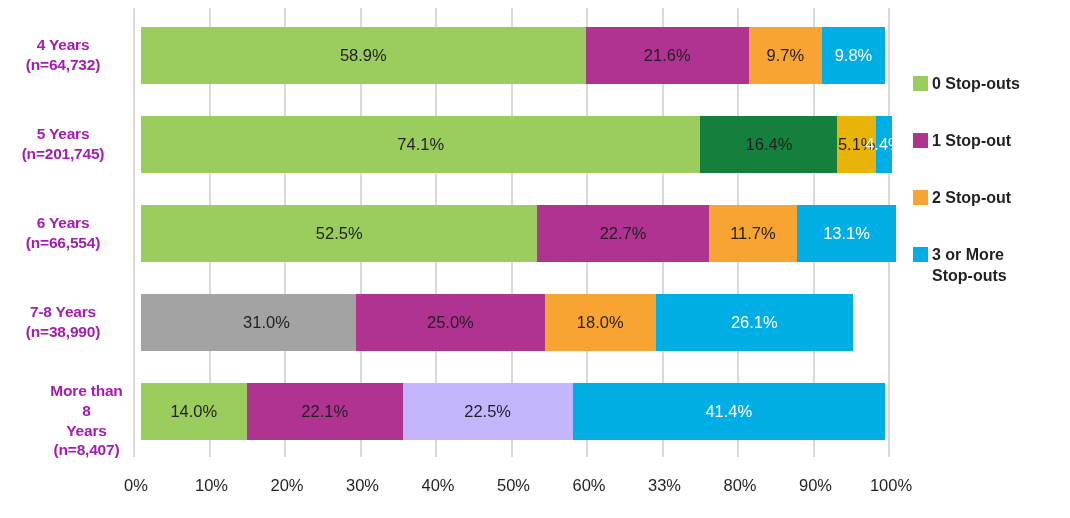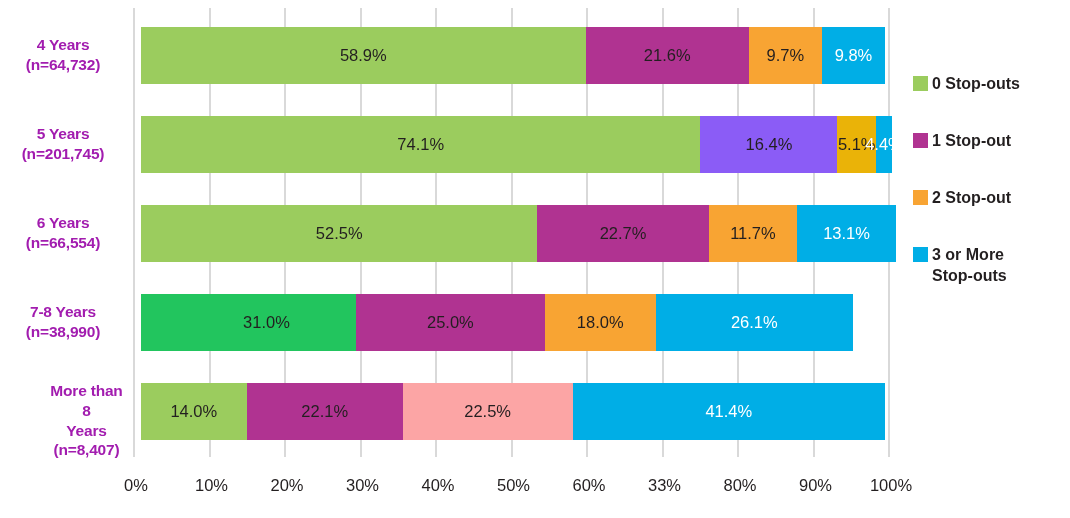--- a/index.html
+++ b/index.html
@@ -211,21 +211,21 @@
             <span class="seg-label">9.7%</span>
           </div>
           <div class="seg" style="width: 63px; background: rgb(0, 174, 230);">
             <span class="seg-label light">9.8%</span>
           </div>
         </div>
         <div class="bar-row" style="top: 108px;">
           <div class="seg" style="width: 559.455px; background: rgb(155, 204, 94);">
             <span class="seg-label">74.1%</span>
           </div>
-          <div class="seg" style="width: 137px; background: #8b5cf6;">
+          <div class="seg" style="width: 137px; background: #15803d;">
             <span class="seg-label">16.4%</span>
           </div>
           <div class="seg" style="width: 38.505px; background: #eab308; justify-content: center;">
             <span class="seg-label">5.1%</span>
           </div>
           <div class="seg" style="width: 16px; background: rgb(0, 174, 230);">
             <span class="seg-label light">4.4%</span>
           </div>
         </div>
         <div class="bar-row" style="top: 197px;">
@@ -236,41 +236,41 @@
             <span class="seg-label">22.7%</span>
           </div>
           <div class="seg" style="width: 88.335px; background: rgb(248, 164, 51);">
             <span class="seg-label">11.7%</span>
           </div>
           <div class="seg" style="width: 98.905px; background: rgb(0, 174, 230);">
             <span class="seg-label light">13.1%</span>
           </div>
         </div>
         <div class="bar-row" style="top: 286px;">
-          <div class="seg" style="width: 215px; background: #22c55e; padding-left: 36px;">
+          <div class="seg" style="width: 215px; background: #a3a3a3; padding-left: 36px;">
             <span class="seg-label">31.0%</span>
           </div>
           <div class="seg" style="width: 188.75px; background: rgb(176, 51, 145);">
             <span class="seg-label">25.0%</span>
           </div>
           <div class="seg" style="width: 111px; background: rgb(248, 164, 51);">
             <span class="seg-label">18.0%</span>
           </div>
           <div class="seg" style="width: 197.055px; background: rgb(0, 174, 230);">
             <span class="seg-label light">26.1%</span>
           </div>
         </div>
         <div class="bar-row" style="top: 375px;">
           <div class="seg" style="width: 105.7px; background: rgb(155, 204, 94);">
             <span class="seg-label">14.0%</span>
           </div>
           <div class="seg" style="width: 156px; background: rgb(176, 51, 145);">
             <span class="seg-label">22.1%</span>
           </div>
-          <div class="seg" style="width: 169.875px; background: #fca5a5;">
+          <div class="seg" style="width: 169.875px; background: #c4b5fd;">
             <span class="seg-label">22.5%</span>
           </div>
           <div class="seg" style="width: 312.57px; background: rgb(0, 174, 230);">
             <span class="seg-label light">41.4%</span>
           </div>
         </div>
       </div>
   </div>
 
   <div class="xticks">

